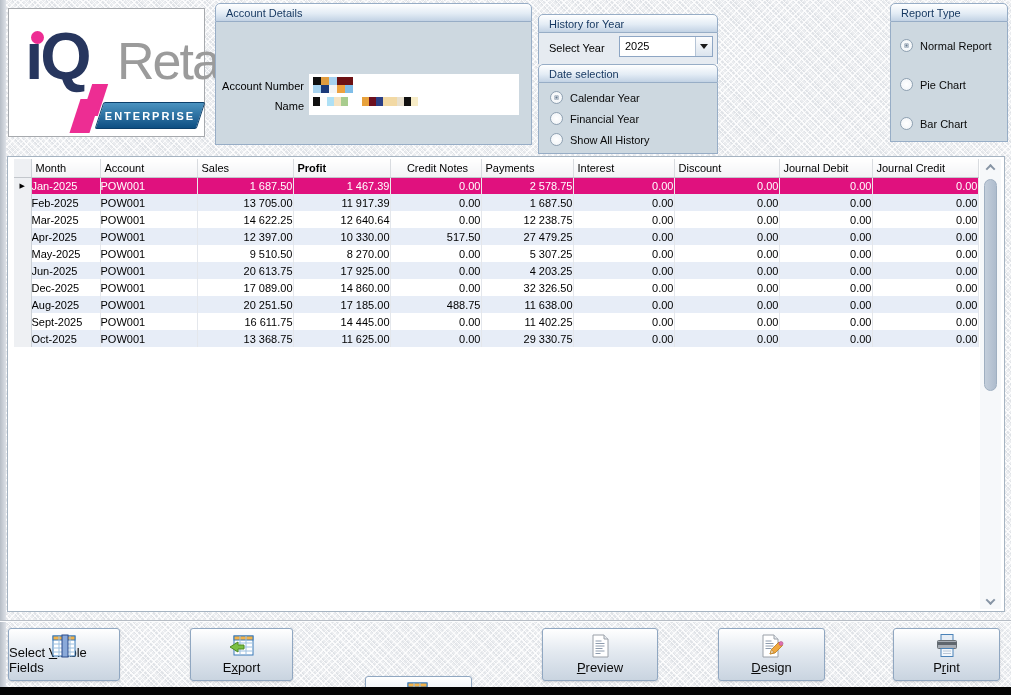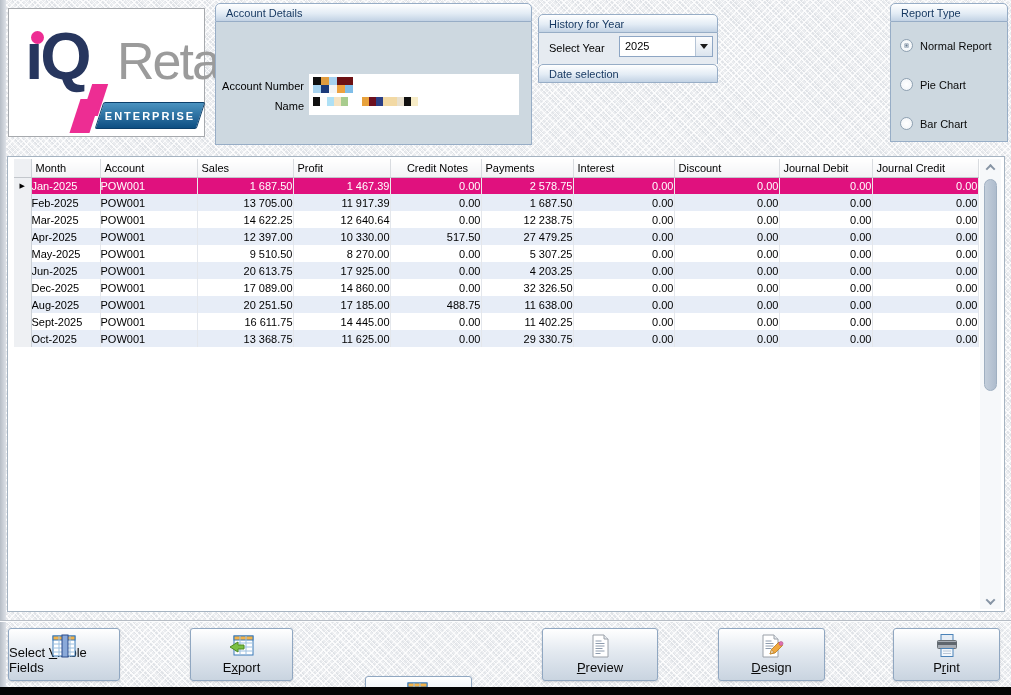--- a/index.html
+++ b/index.html
@@ -192,20 +192,34 @@
   <div class="hist-top">
     <div class="selyear-label">Select Year</div>
     <div class="dropdown">
       <span class="dd-text">2025</span>
       <span class="dd-btn">
           <span class="dd-tri"></span>
         </span>
     </div>
   </div>
   <div class="sect-header">Date selection</div>
+  <div class="radio-box">
+    <div class="radio-row" style="left:11px; top:8px;">
+      <span class="radio-circle selected"></span>
+        <span class="radio-label">Calendar Year</span>
+    </div>
+    <div class="radio-row" style="left:11px; top:29px;">
+      <span class="radio-circle"></span>
+        <span class="radio-label">Financial Year</span>
+    </div>
+    <div class="radio-row" style="left:11px; top:50px;">
+      <span class="radio-circle"></span>
+        <span class="radio-label">Show All History</span>
+    </div>
+  </div>
 </div>
 
 <div class="panel report-panel">
   <div class="sect-header">Report Type</div>
   <div class="panel-body report-body">
     <div class="radio-row" style="left:9px; top:17px;">
       <span class="radio-circle selected"></span>
         <span class="radio-label">Normal Report</span>
     </div>
     <div class="radio-row" style="left:9px; top:56px;">
@@ -220,21 +234,21 @@
 </div>
 
 <div class="grid-container">
   <table class="grid">
     <thead>
         <tr>
           <th class="gutter" style="width: 17px;"></th>
           <th style="width: 69px;">Month</th>
           <th style="width: 97px;">Account</th>
           <th style="width: 96px;">Sales</th>
-          <th style="width: 97px;">Profit</th>
+          <th style="width: 97px; font-weight: bold;">Profit</th>
           <th style="width: 91px; text-align: center;">Credit Notes</th>
           <th style="width: 92px;">Payments</th>
           <th style="width: 101px;">Interest</th>
           <th style="width: 105px;">Discount</th>
           <th style="width: 93px;">Journal Debit</th>
           <th style="width: 106px;">Journal Credit</th>
         </tr>
       </thead>
     <tbody>
         <tr class="selected">

